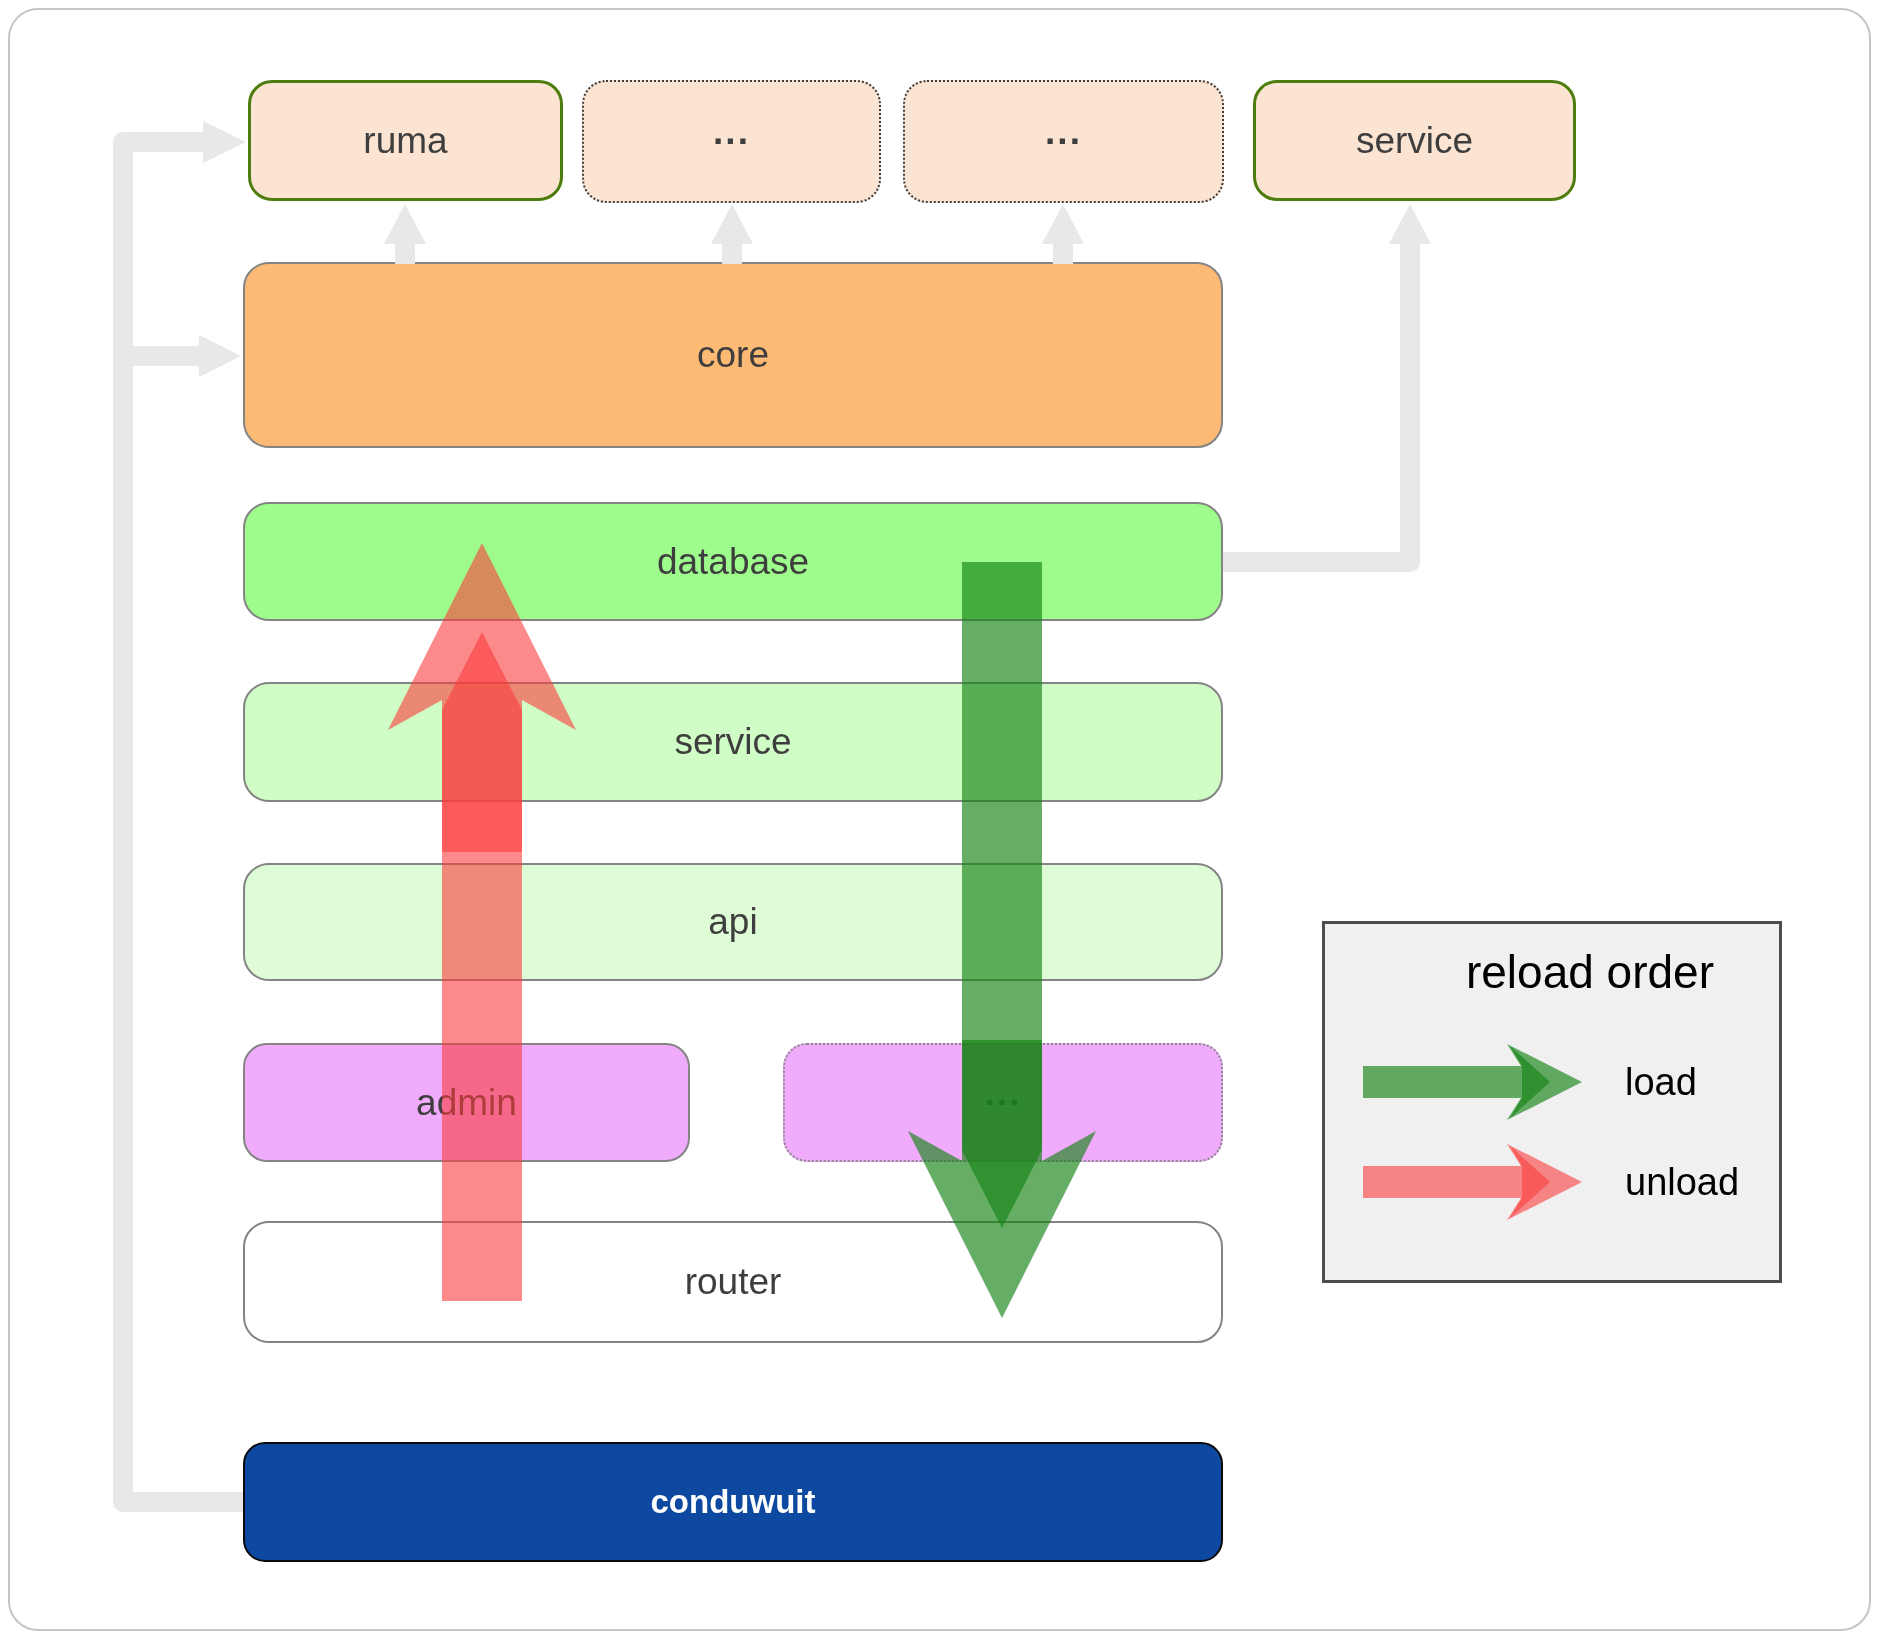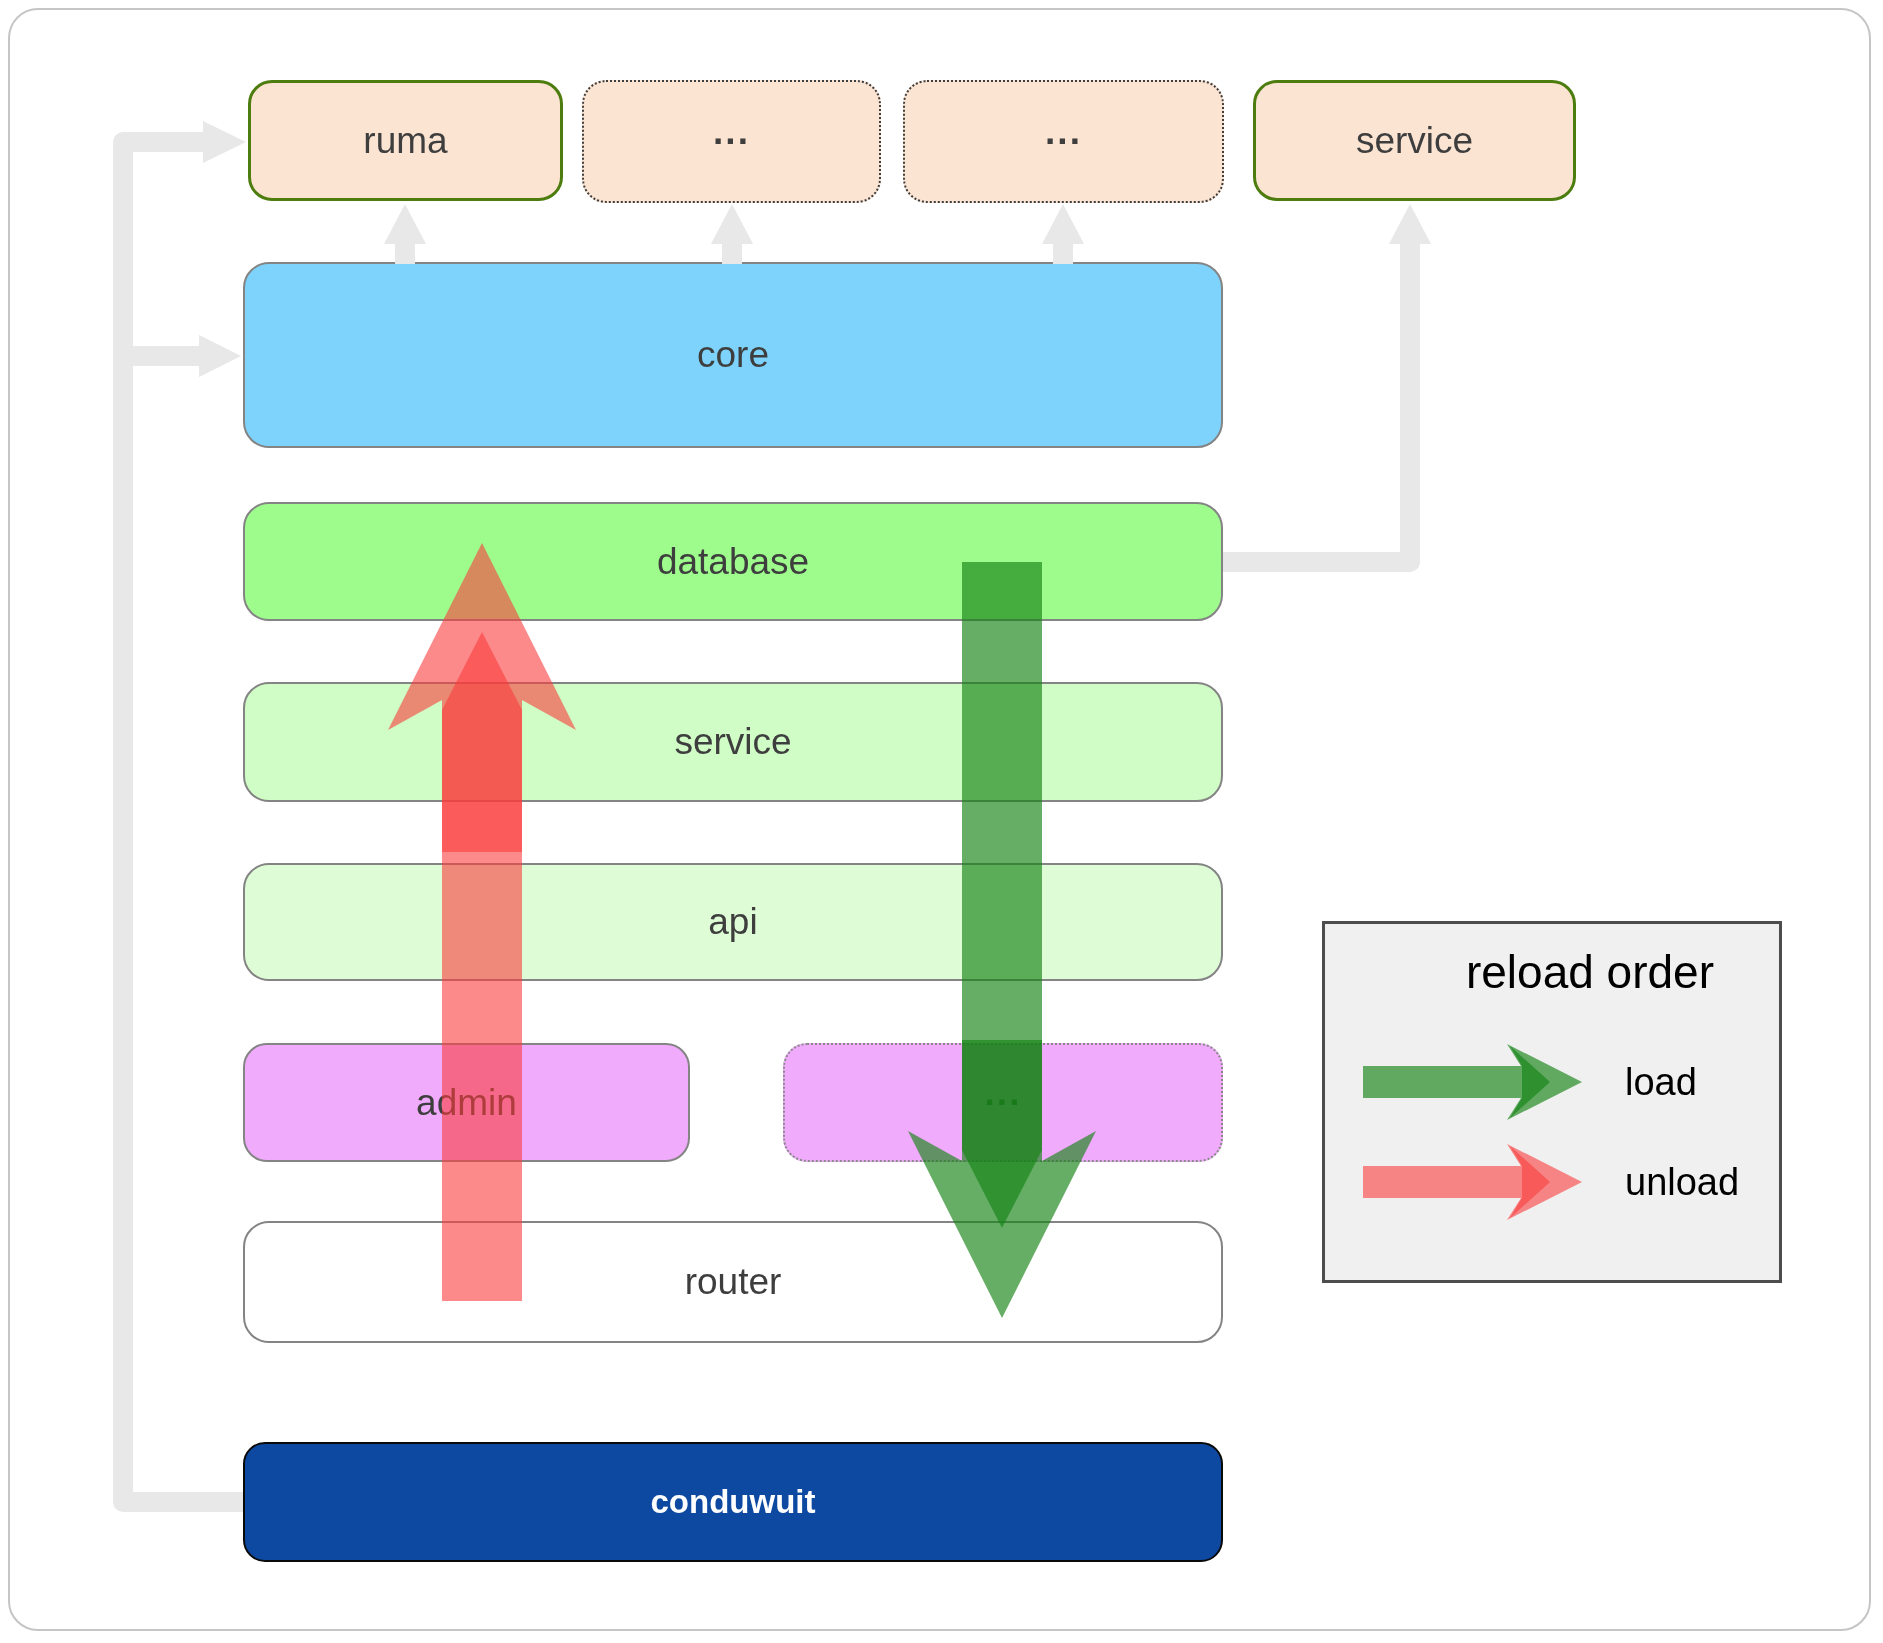--- a/index.html
+++ b/index.html
@@ -7,21 +7,21 @@
           font-family:"Liberation Sans", sans-serif;}
   #frame{position:absolute;left:8px;top:8px;width:1863px;height:1623px;
          border:2px solid #c5c5c5;border-radius:30px;box-sizing:border-box;}
   .box{position:absolute;box-sizing:border-box;display:flex;align-items:center;justify-content:center;
        font-size:37px;font-weight:500;color:#3e3e3e;border-radius:24px;}
   .solid-dark{border:3px solid #4d7c0f;}
   .dotted-dark{border:2px dotted #3d3d3d;}
   .dotted-gray{border:2px dotted #8a8a8a;}
   .gray-border{border:2px solid #848484;}
   .peach{background:#fce4d3;}
-  .blue{background:#7dd3fc;}
+  .blue{background:#fdba74;}
   .db-green{background:#9efc8d;}
   .svc-green{background:#d0fcc5;}
   .api-green{background:#defdd6;}
   .admin-green{background:#f0abfc;}
   .white{background:#ffffff;}
   .dots{font-weight:700;letter-spacing:2px;transform:translateY(-10px);}
   
   #box-ruma{left:248px;top:80px;width:315px;height:121px;}
   #box-etop1{left:582px;top:80px;width:299px;height:123px;}
   #box-etop2{left:903px;top:80px;width:321px;height:123px;}

